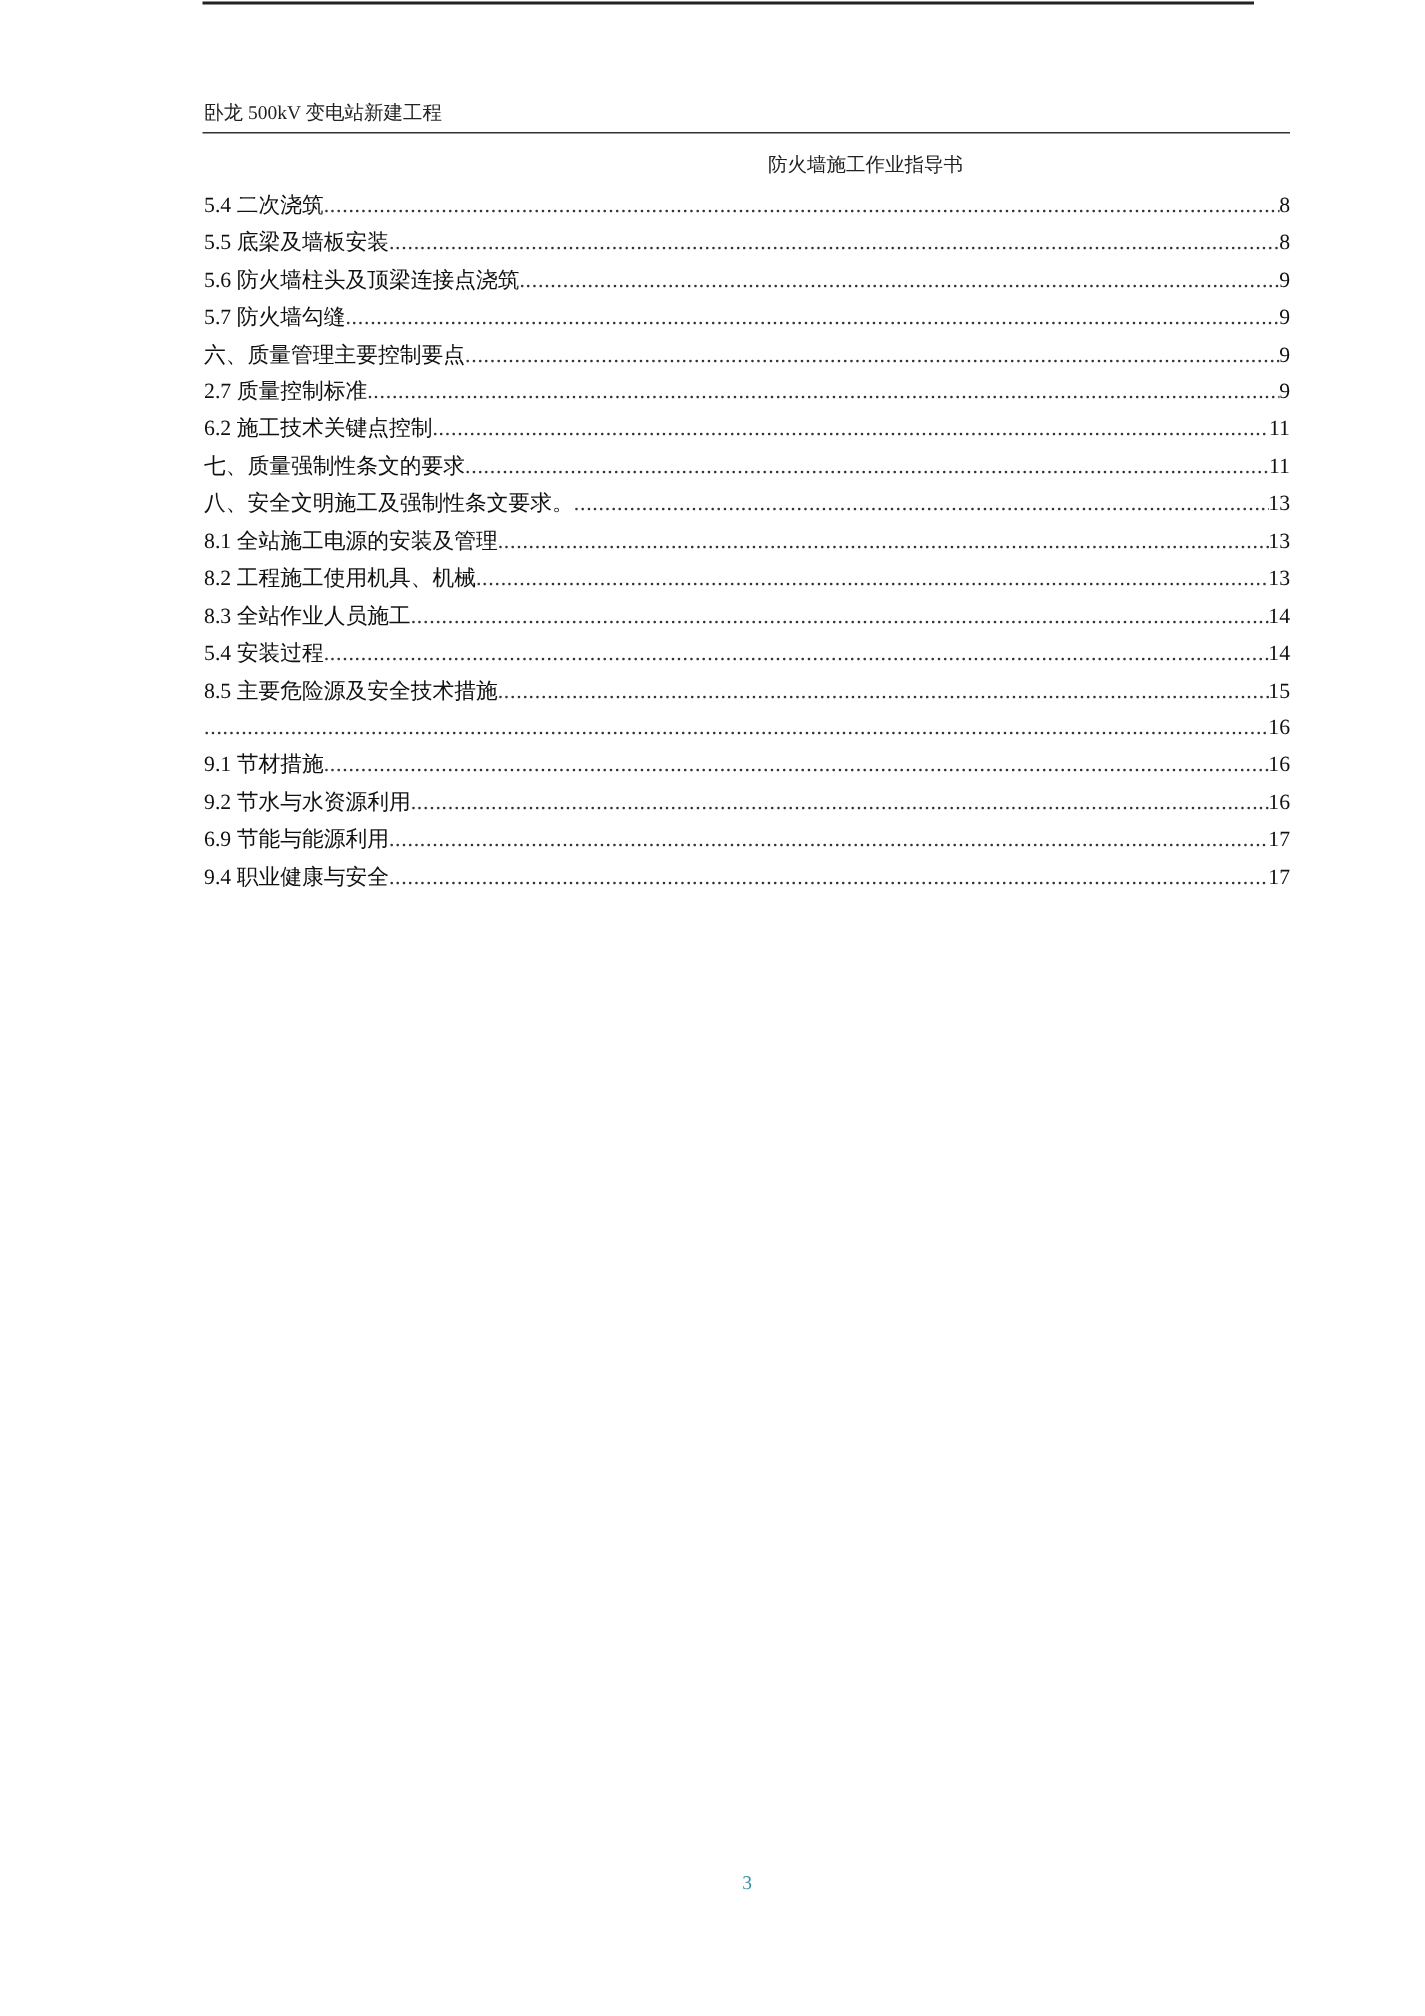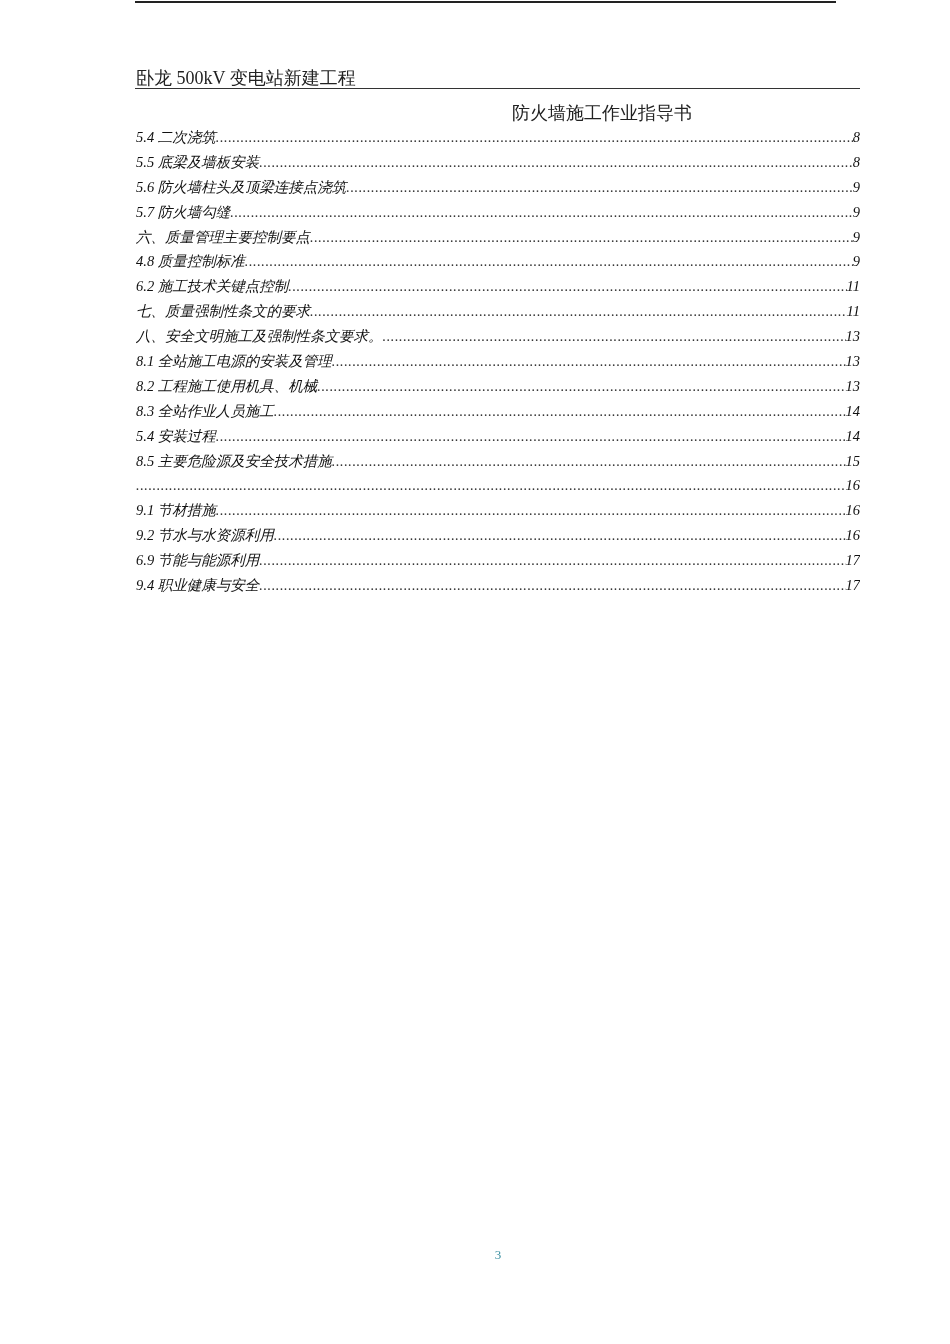--- a/index.html
+++ b/index.html
@@ -1,26 +1,26 @@
 <!DOCTYPE html>
 <html><head>
   <meta charset="utf-8">
   <style>
     html, body { margin: 0; padding: 0; background: #ffffff; }
     body { width: 950px; height: 1344px; position: relative; overflow: hidden;
            font-family: "Liberation Serif", "DejaVu Serif", serif; color: #111; }
     .top-rule { position: absolute; left: 135px; top: 1px; width: 701px; height: 0;
                 border-top: 2px solid #222; }
     .header { position: absolute; left: 136px; top: 64px; width: 724px; height: 24px;
-              font-size: 18px; color: #222; }
+              font-size: 13px; color: #222; }
     .header .left { position: absolute; left: 0; top: 2px; }
     .header .right { position: absolute; left: 376px; top: 2px; margin-top: 35px; }
     .header-rule { position: absolute; left: 135px; top: 88px; width: 725px; height: 0;
                    border-top: 1.5px solid #333; }
-    .toc { position: absolute; left: 136px; top: 125px; width: 724px; font-style: italic; }
+    .toc { position: absolute; left: 136px; top: 125px; width: 724px; }
     .toc-row { display: flex; align-items: baseline; height: 24.9px; line-height: 24.9px;
                font-size: 14.5px; white-space: nowrap; overflow: hidden; }
     .toc-title { flex: 0 0 auto; }
     .toc-dots { flex: 1 1 auto; overflow: hidden; color: #333; letter-spacing: 0.5px; }
     .toc-dots::after { content: "........................................................................................................................................................................................................................................................"; }
     .toc-page { flex: 0 0 auto; text-align: right; }
     .page-number { position: absolute; left: 480px; top: 1247px; width: 36px; text-align: center;
                    font-size: 13px; color: #3a8fa0; }
   </style>
 </head>
@@ -54,21 +54,21 @@
       <span class="toc-title">5.7 防火墙勾缝</span>
       <span class="toc-dots"></span>
       <span class="toc-page">9</span>
     </div>
   <div class="toc-row">
       <span class="toc-title">六、质量管理主要控制要点</span>
       <span class="toc-dots"></span>
       <span class="toc-page">9</span>
     </div>
   <div class="toc-row">
-      <span class="toc-title">4.8 质量控制标准</span>
+      <span class="toc-title">2.7 质量控制标准</span>
       <span class="toc-dots"></span>
       <span class="toc-page">9</span>
     </div>
   <div class="toc-row">
       <span class="toc-title">6.2 施工技术关键点控制</span>
       <span class="toc-dots"></span>
       <span class="toc-page">11</span>
     </div>
   <div class="toc-row">
       <span class="toc-title">七、质量强制性条文的要求</span>

